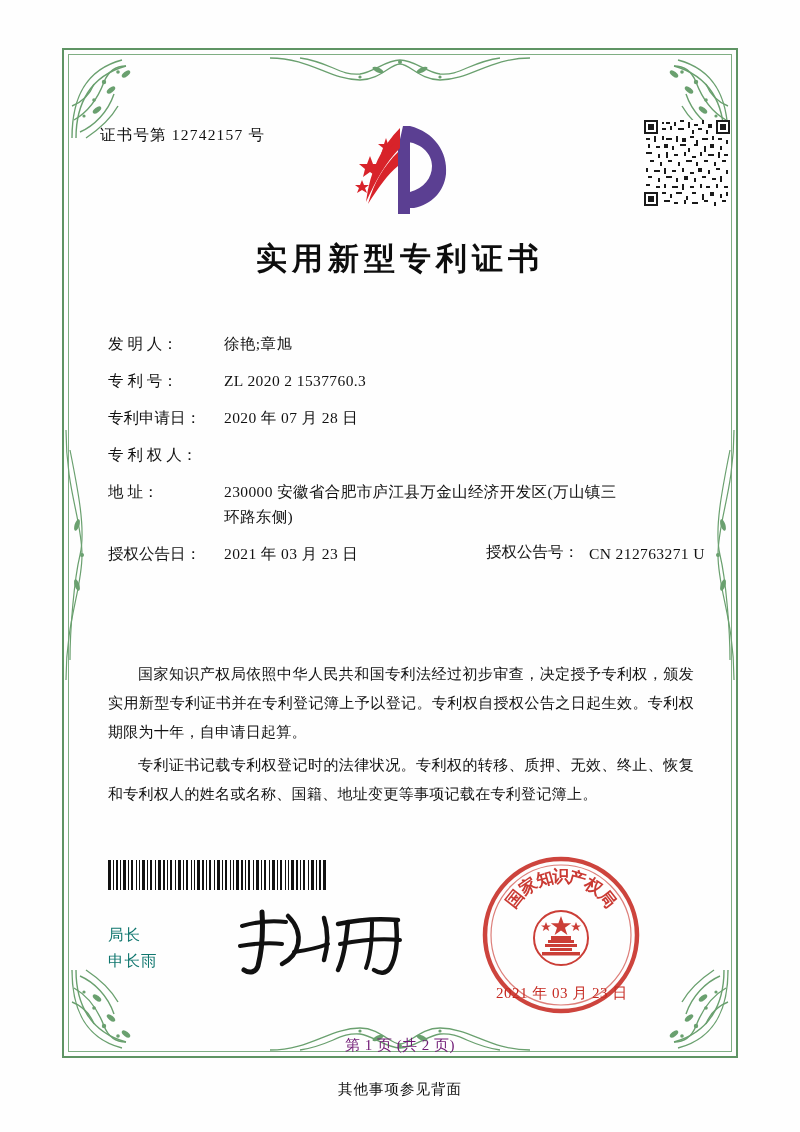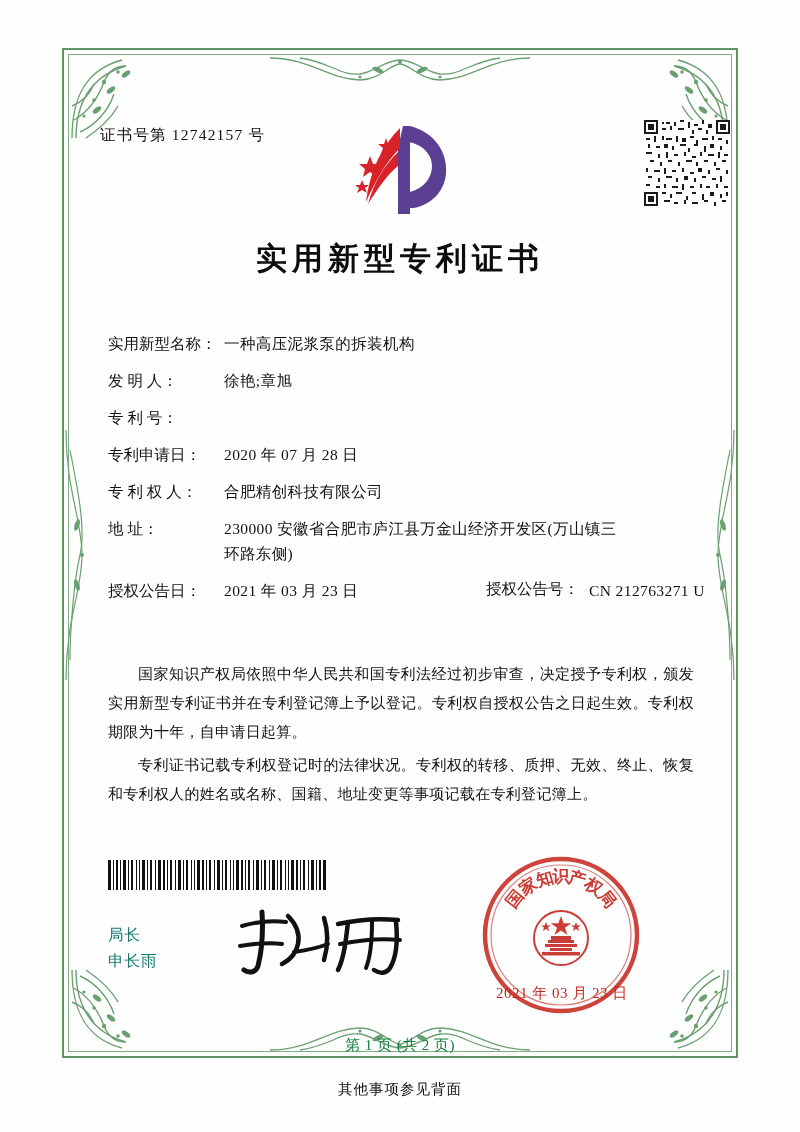--- a/index.html
+++ b/index.html
@@ -205,21 +205,21 @@
   }
 
   
   .page-num {
     position: absolute;
     left: 0; top: 1036px;
     width: 800px;
     text-align: center;
     font-size: 15px;
     letter-spacing: 0.5px;
-    color: #15803d;
+    color: #701a75;
   }
   .footnote {
     position: absolute;
     left: 0; top: 1080px;
     width: 800px;
     text-align: center;
     font-size: 14.5px;
     letter-spacing: 1px;
     color: #111;
   }
@@ -499,42 +499,38 @@
           <rect x="35" y="41" width="1" height="2"></rect>
         <rect x="39" y="40" width="2" height="1"></rect>
       </g>
     </svg>
   </div>
 
   <div class="cert-title">实用新型专利证书</div>
 
   <div class="fields">
 
-    <div class="frow">
-      <div class="flabel">实用新型名称：</div>
-      <div class="fvalue">一种高压泥浆泵的拆装机构</div>
-    </div>
 
     <div class="frow">
       <div class="flabel">发 明 人：</div>
       <div class="fvalue">徐艳;章旭</div>
     </div>
 
     <div class="frow">
       <div class="flabel">专 利 号：</div>
+      <div class="fvalue">ZL 2020 2 1537760.3</div>
     </div>
 
     <div class="frow">
       <div class="flabel">专利申请日：</div>
       <div class="fvalue">2020 年 07 月 28 日</div>
     </div>
 
     <div class="frow">
       <div class="flabel">专 利 权 人：</div>
-      <div class="fvalue">合肥精创科技有限公司</div>
     </div>
 
     <div class="frow">
       <div class="flabel">地 址：</div>
       <div class="fvalue">
         <span>230000 安徽省合肥市庐江县万金山经济开发区(万山镇三</span>
         <span class="line2">环路东侧)</span>
       </div>
     </div>
 

